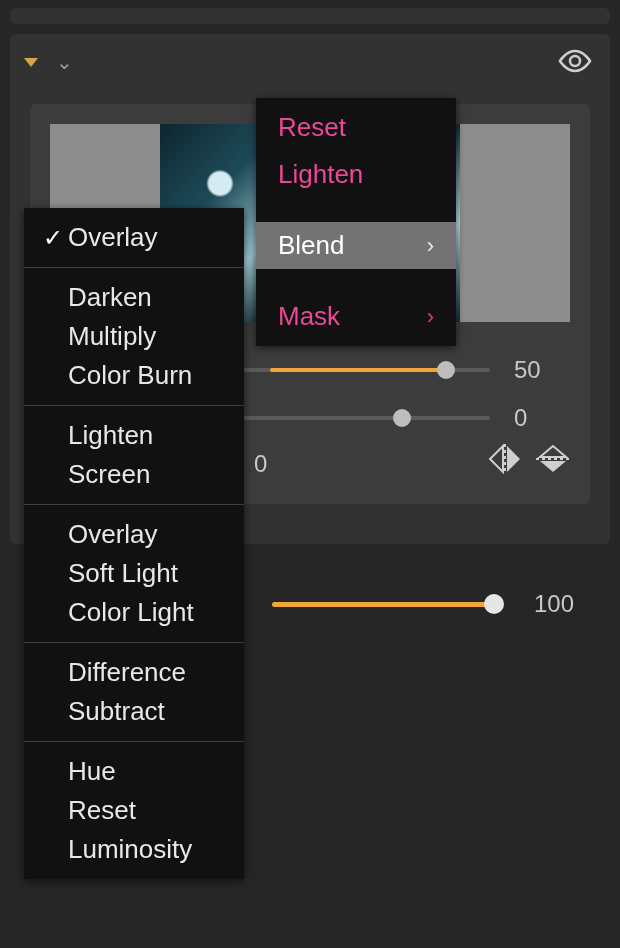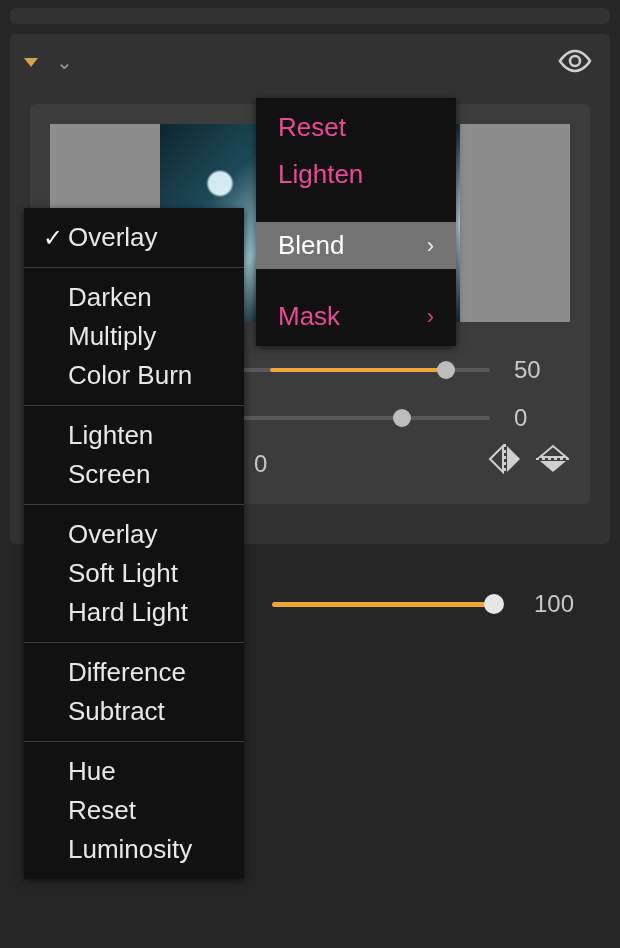--- a/index.html
+++ b/index.html
@@ -353,21 +353,21 @@
       <div class="blend-item">
         <span class="check"></span>
         <span class="blend-label">Overlay</span>
       </div>
       <div class="blend-item">
         <span class="check"></span>
         <span class="blend-label">Soft Light</span>
       </div>
       <div class="blend-item">
         <span class="check"></span>
-        <span class="blend-label">Hard Light</span>
+        <span class="blend-label">Color Light</span>
       </div>
     </div>
     <div class="blend-sep"></div>
     <div class="blend-group">
       <div class="blend-item">
         <span class="check"></span>
         <span class="blend-label">Difference</span>
       </div>
       <div class="blend-item">
         <span class="check"></span>

